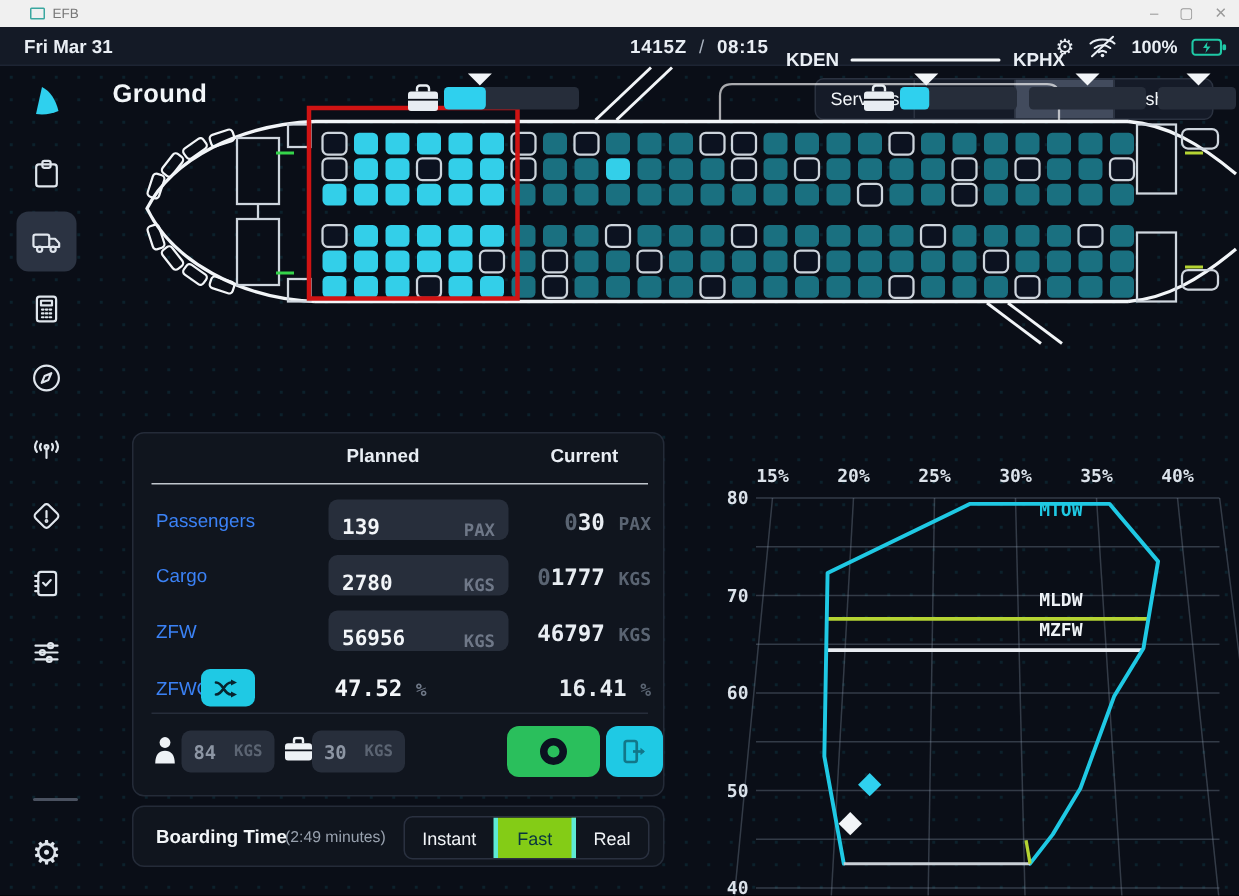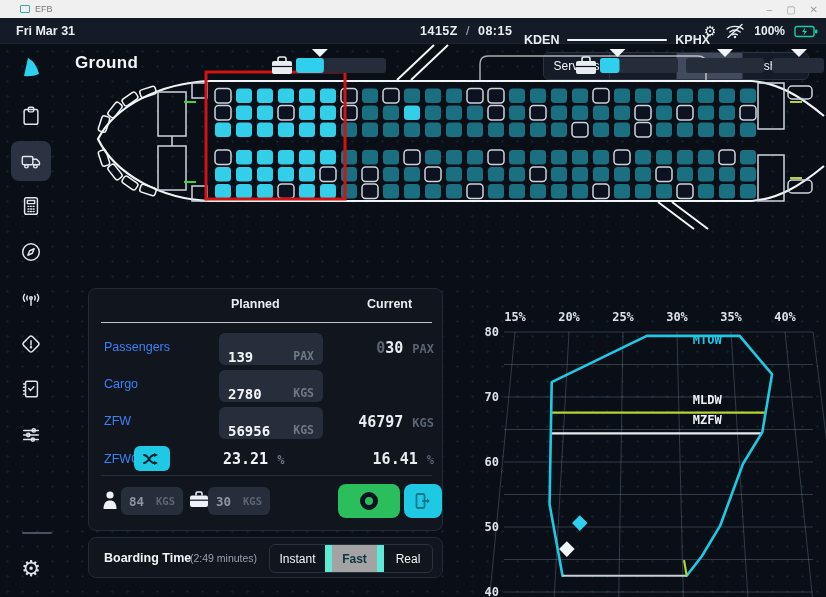--- a/index.html
+++ b/index.html
@@ -49,44 +49,44 @@
 
   
   #seatmap { position:absolute; left:0; top:0; }
 
   
   .card { position:absolute; background:#10151e; border:1px solid #242b38; border-radius:8px; }
   #payload-card { left:88px; top:244px; width:355px; height:243px; }
   .ph-col { position:absolute; top:8px; font-size:12.5px; color:#e8edf3; font-weight:bold; }
   .ph-divider { position:absolute; left:12px; top:33px; width:331px; height:1px; background:#dfe5ec; opacity:.85; }
   .prow-label { position:absolute; left:15px; font-size:12.5px; color:#3b82f6; }
-  .chip { position:absolute; left:130px; width:104px; height:27px; background:#272e3b; border-radius:6px; display:flex; align-items:flex-start; padding:16px 9px; }
+  .chip { position:absolute; left:130px; width:120px; height:27px; background:#272e3b; border-radius:6px; display:flex; align-items:flex-end; padding:0 9px; }
   .chip .cv { font-family:"DejaVu Sans Mono", monospace; font-size:14px; font-weight:bold; color:#f2f5f8; }
   .chip .cu { margin-left:auto; font-family:"DejaVu Sans Mono", monospace; font-size:11.5px; font-weight:bold; color:#6f7888; }
   .current-val { position:absolute; right:8px; width:170px; text-align:right; font-family:"DejaVu Sans Mono", monospace; font-size:15px; font-weight:bold; color:#e8edf2; }
   .current-val .dim { color:#5a6472; }
   .current-val .unit { color:#5a6472; font-size:12px; }
   .plain-val { position:absolute; left:134px; font-family:"DejaVu Sans Mono", monospace; font-size:15px; font-weight:bold; color:#f2f5f8; }
   .plain-val .unit { color:#6f7888; font-size:12px; }
   .zfwcg-btn { position:absolute; left:45px; top:157px; width:36px; height:25px; background:#1fc9e4; border-radius:6px; display:flex; align-items:center; justify-content:center; cursor:pointer; }
   .row-divider { position:absolute; left:12px; top:186px; width:331px; height:1px; background:#262d3a; }
   .mini-chip { position:absolute; width:62px; height:28px; background:#272e3b; border-radius:6px; display:flex; align-items:center; padding:0 8px; }
   .mini-chip .cv { font-family:"DejaVu Sans Mono", monospace; font-size:12.5px; font-weight:bold; color:#8d96a4; }
   .mini-chip .cu { margin-left:auto; font-family:"DejaVu Sans Mono", monospace; font-size:10.5px; font-weight:bold; color:#5c6573; }
   .btn-green { position:absolute; left:249px; top:195px; width:62px; height:34px; background:#2abf5c; border-radius:8px; display:flex; align-items:center; justify-content:center; cursor:pointer; }
   .btn-teal { position:absolute; left:315px; top:195px; width:38px; height:34px; background:#1fc9e4; border-radius:8px; display:flex; align-items:center; justify-content:center; cursor:pointer; }
 
   
   #boarding-card { left:88px; top:493px; width:355px; height:41px; display:flex; align-items:center;text-align:right; }
   .bt-label { position:absolute; left:15px; font-size:12.5px; font-weight:bold; color:#f2f5f8; }
   .bt-sub { position:absolute; left:101px; font-size:10.5px; color:#98a1ae; }
   .segmented { position:absolute; left:180px; top:6px; width:164px; height:29px; border:1px solid #2a3140; border-radius:6px; display:flex; overflow:hidden; }
-  .seg { display:flex; align-items:center; justify-content:center; font-size:12px; color:#f2f5f8; border-right:7px solid #5eead4; cursor:pointer; }
+  .seg { display:flex; align-items:center; justify-content:center; font-size:12px; color:#f2f5f8; border-right:3px solid #5eead4; cursor:pointer; }
   .seg:last-child { border-right:none; }
-  .seg.active { background:#a3a3a3; color:#083540; font-weight:bold; }
+  .seg.active { background:#84cc16; color:#083540; font-weight:normal; }
 
   
   #chart { position:absolute; left:0; top:0; }
   text { user-select:none; }
 </style>
 </head>
 <body>
 
 <div id="screen">
 
@@ -433,39 +433,42 @@
       </div>
       <div class="current-val" style="top:50px">
         <span class="dim">0</span><span>30</span> <span class="unit">PAX</span>
       </div>
 
       <div class="prow-label" style="top:88px">Cargo</div>
       <div class="chip" style="top:81px">
         <span class="cv">2780</span>
         <span class="cu">KGS</span>
       </div>
+      <div class="current-val" style="top:87px">
+        <span class="dim">0</span><span>1777</span> <span class="unit">KGS</span>
+      </div>
 
       <div class="prow-label" style="top:125px">ZFW</div>
       <div class="chip" style="top:118px">
         <span class="cv">56956</span>
         <span class="cu">KGS</span>
       </div>
       <div class="current-val" style="top:124px">
         <span class="dim"></span><span>46797</span> <span class="unit">KGS</span>
       </div>
 
       <div class="prow-label" style="top:163px">ZFWCG</div>
       <div class="zfwcg-btn">
         <svg width="20" height="14" viewBox="0 0 20 14">
           <path d="M2 11 C7 11 7 3 12 3 M2 3 C7 3 7 11 12 11" stroke="#07242e" stroke-width="1.8" fill="none" stroke-linecap="round"></path>
           <path d="M12 1 L16 3 L12 5 Z M12 9 L16 11 L12 13 Z" fill="#07242e"></path>
         </svg>
       </div>
       <div class="plain-val" style="top:161px">
-        <span>23.21</span> <span class="unit">%</span>
+        <span>47.52</span> <span class="unit">%</span>
       </div>
       <div class="current-val" style="top:161px">
         <span>16.41</span> <span class="unit">%</span>
       </div>
 
       <div class="row-divider"></div>
 
       <svg style="position:absolute; left:12px; top:201px" width="18" height="20" viewBox="0 0 18 20">
         <circle cx="9" cy="5" r="3.6" fill="#eef2f6"></circle>
         <path d="M2.5 19 C2.5 13 5 10.5 9 10.5 C13 10.5 15.5 13 15.5 19 Z" fill="#eef2f6"></path>

